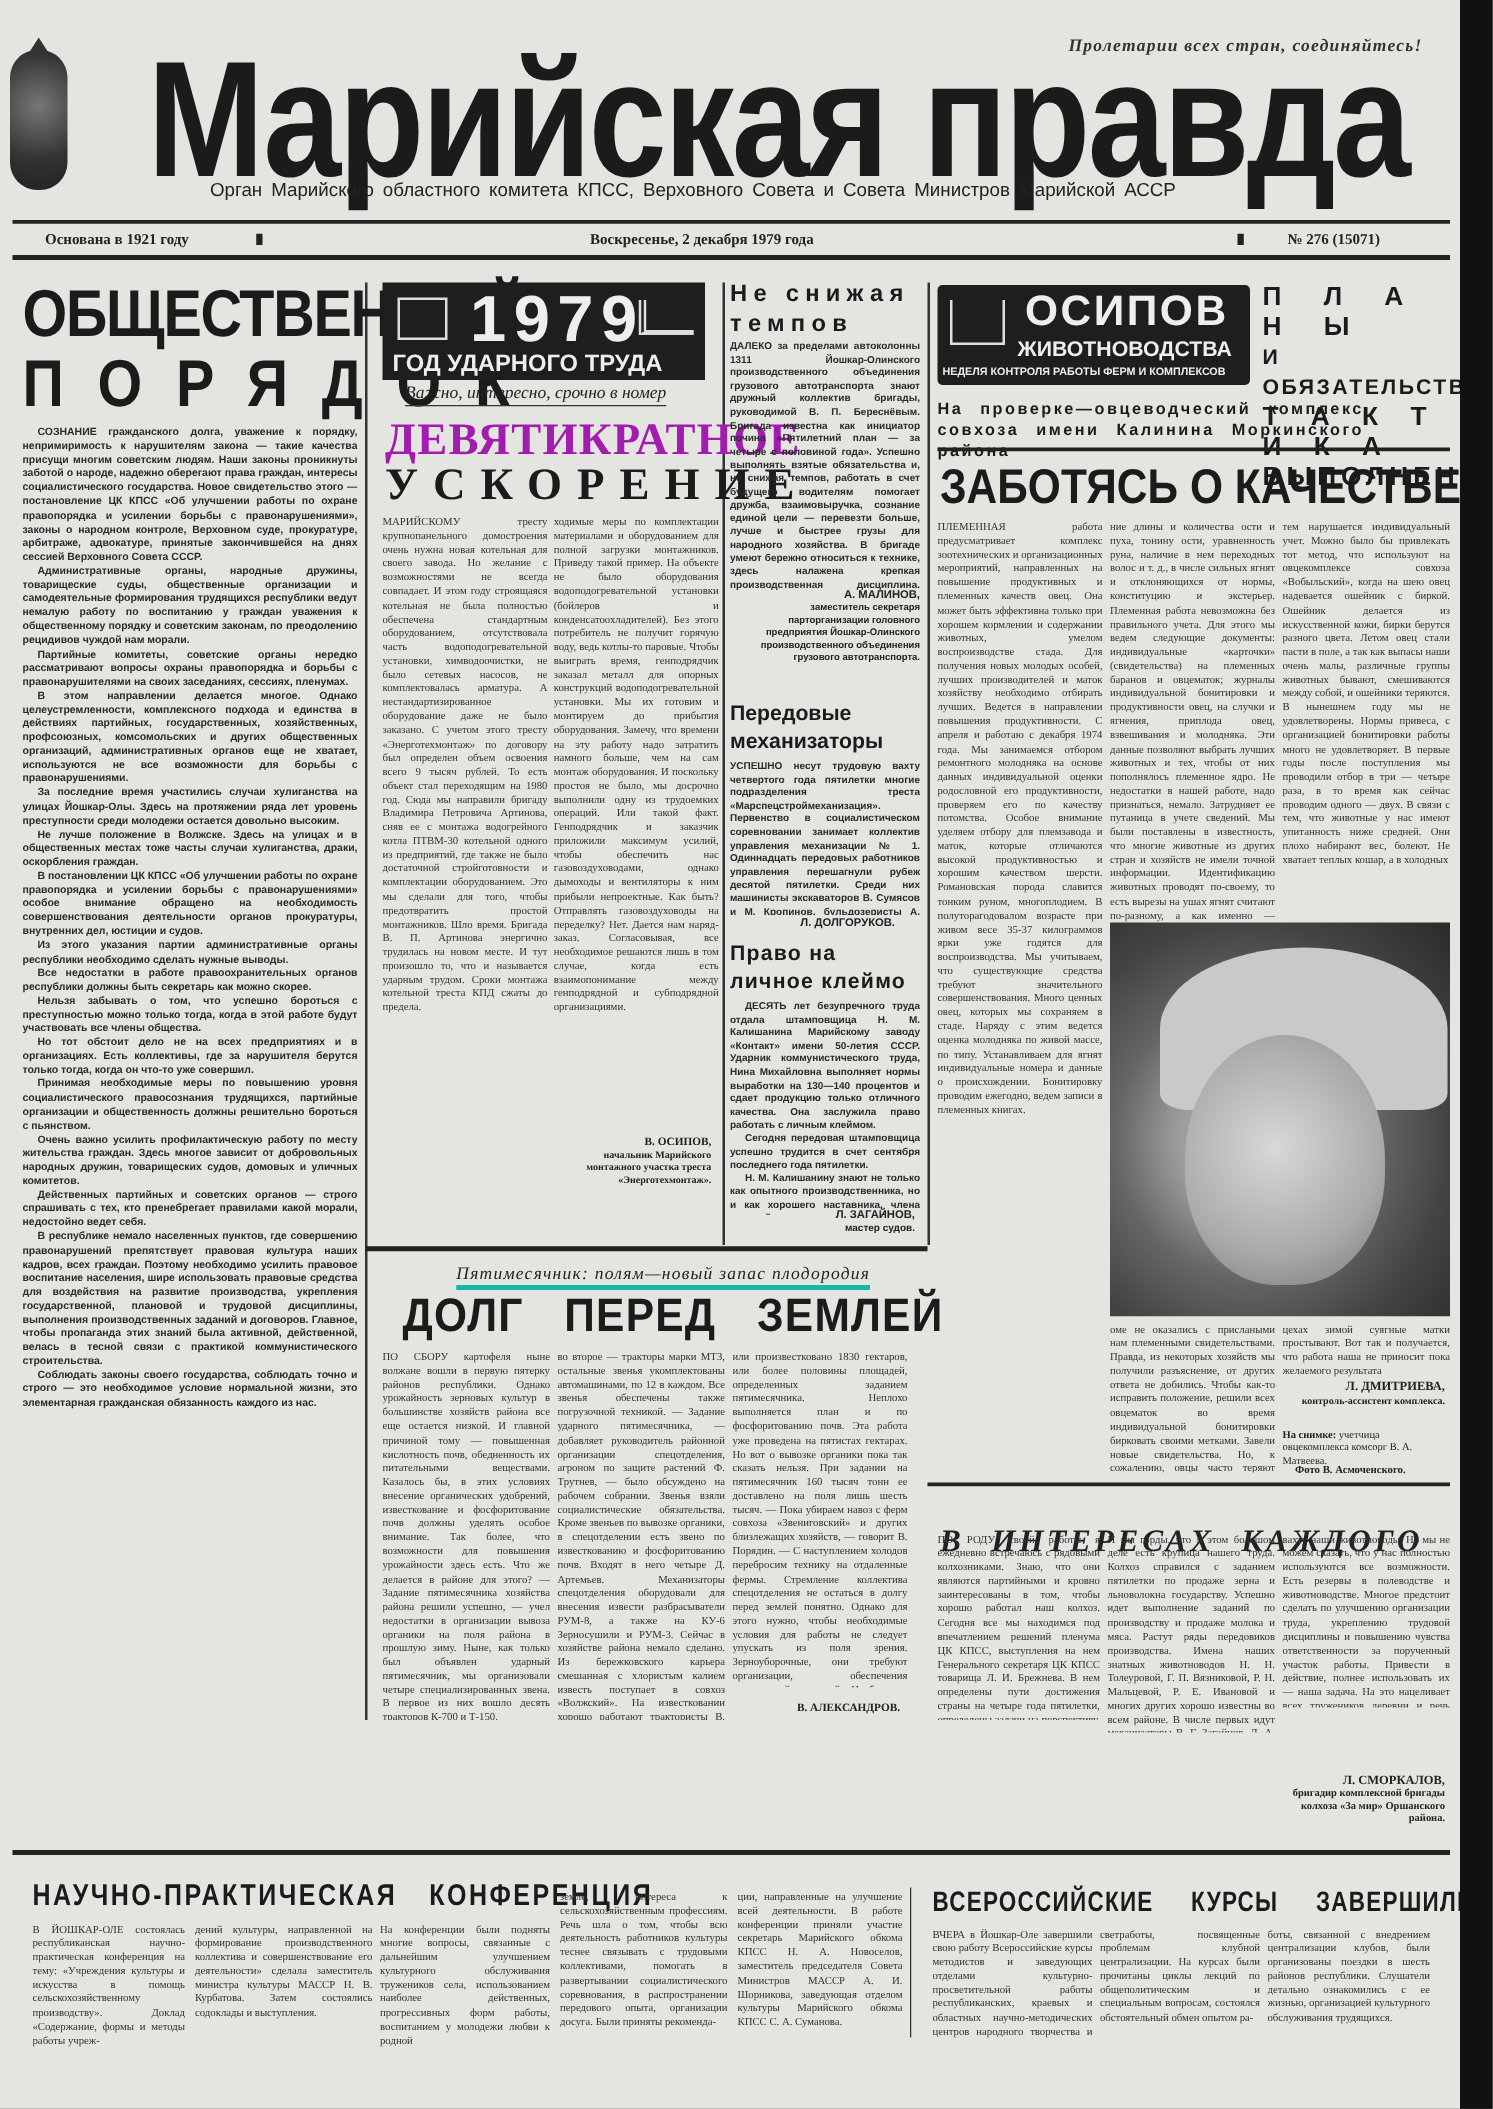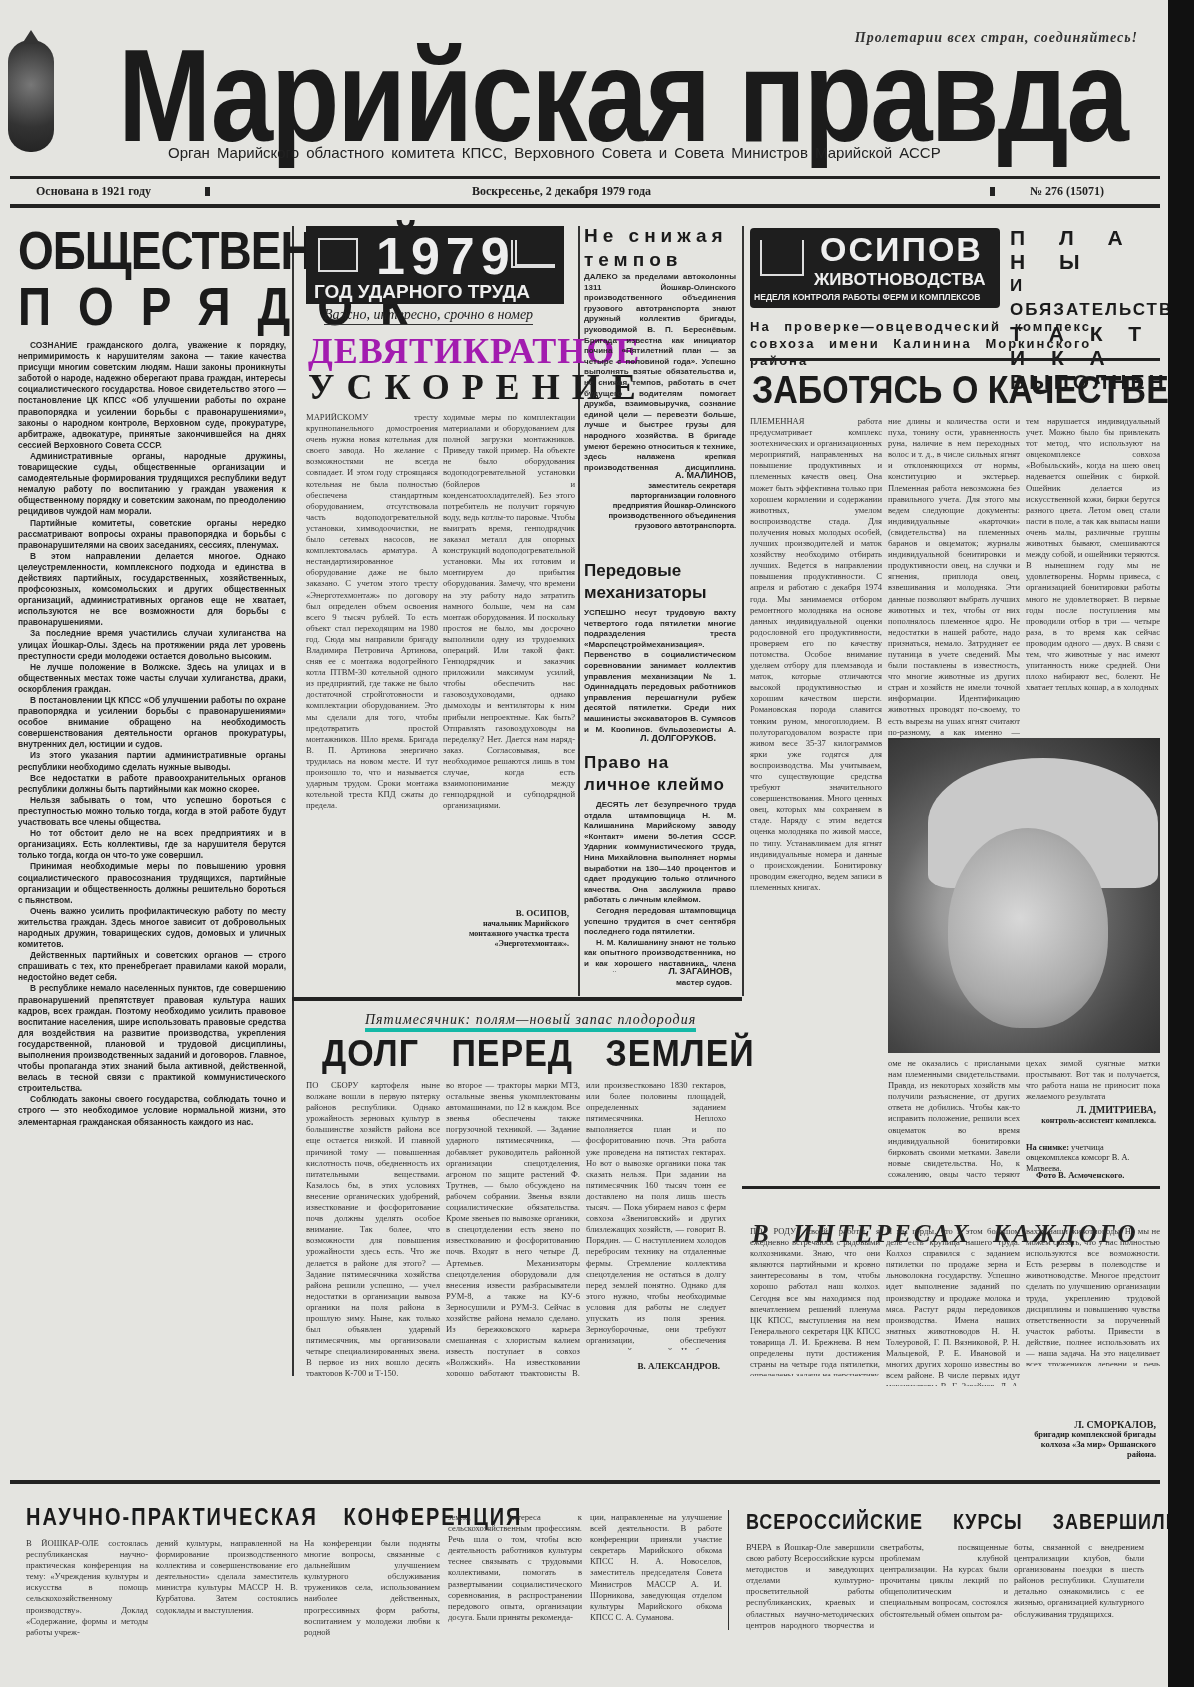--- a/index.html
+++ b/index.html
@@ -54,21 +54,21 @@
     <div class="abs big-head" style="left:18px;top:280px;font-size:46px;letter-spacing:27px;transform:scaleY(1.15);transform-origin:top left">ПОРЯДОК</div>
     <div class="col sans" style="left:18px;top:340px;width:268px;height:1040px">
       <p>СОЗНАНИЕ гражданского долга, уважение к порядку, непримиримость к нарушителям закона — такие качества присущи многим советским людям. Наши законы проникнуты заботой о народе, надежно оберегают права граждан, интересы социалистического государства. Новое свидетельство этого — постановление ЦК КПСС «Об улучшении работы по охране правопорядка и усилении борьбы с правонарушениями», законы о народном контроле, Верховном суде, прокуратуре, арбитраже, адвокатуре, принятые закончившейся на днях сессией Верховного Совета СССР.</p>
       <p>Административные органы, народные дружины, товарищеские суды, общественные организации и самодеятельные формирования трудящихся республики ведут немалую работу по воспитанию у граждан уважения к общественному порядку и советским законам, по преодолению рецидивов чуждой нам морали.</p>
       <p>Партийные комитеты, советские органы нередко рассматривают вопросы охраны правопорядка и борьбы с правонарушителями на своих заседаниях, сессиях, пленумах.</p>
       <p>В этом направлении делается многое. Однако целеустремленности, комплексного подхода и единства в действиях партийных, государственных, хозяйственных, профсоюзных, комсомольских и других общественных организаций, административных органов еще не хватает, используются не все возможности для борьбы с правонарушениями.</p>
       <p>За последние время участились случаи хулиганства на улицах Йошкар-Олы. Здесь на протяжении ряда лет уровень преступности среди молодежи остается довольно высоким.</p>
       <p>Не лучше положение в Волжске. Здесь на улицах и в общественных местах тоже часты случаи хулиганства, драки, оскорбления граждан.</p>
       <p>В постановлении ЦК КПСС «Об улучшении работы по охране правопорядка и усилении борьбы с правонарушениями» особое внимание обращено на необходимость совершенствования деятельности органов прокуратуры, внутренних дел, юстиции и судов.</p>
       <p>Из этого указания партии административные органы республики необходимо сделать нужные выводы.</p>
-      <p>Все недостатки в работе правоохранительных органов республики должны быть партийными как можно скорее.</p>
+      <p>Все недостатки в работе правоохранительных органов республики должны быть секретарь как можно скорее.</p>
       <p>Нельзя забывать о том, что успешно бороться с преступностью можно только тогда, когда в этой работе будут участвовать все члены общества.</p>
       <p>Но тот обстоит дело не на всех предприятиях и в организациях. Есть коллективы, где за нарушителя берутся только тогда, когда он что-то уже совершил.</p>
       <p>Принимая необходимые меры по повышению уровня социалистического правосознания трудящихся, партийные организации и общественность должны решительно бороться с пьянством.</p>
       <p>Очень важно усилить профилактическую работу по месту жительства граждан. Здесь многое зависит от добровольных народных дружин, товарищеских судов, домовых и уличных комитетов.</p>
       <p>Действенных партийных и советских органов — строго спрашивать с тех, кто пренебрегает правилами какой морали, недостойно ведет себя.</p>
       <p>В республике немало населенных пунктов, где совершению правонарушений препятствует правовая культура наших кадров, всех граждан. Поэтому необходимо усилить правовое воспитание населения, шире использовать правовые средства для воздействия на развитие производства, укрепления государственной, плановой и трудовой дисциплины, выполнения производственных заданий и договоров. Главное, чтобы пропаганда этих знаний была активной, действенной, велась в тесной связи с практикой коммунистического строительства.</p>
       <p>Соблюдать законы своего государства, соблюдать точно и строго — это необходимое условие нормальной жизни, это элементарная гражданская обязанность каждого из нас.</p>
     </div>
   </section>
 

